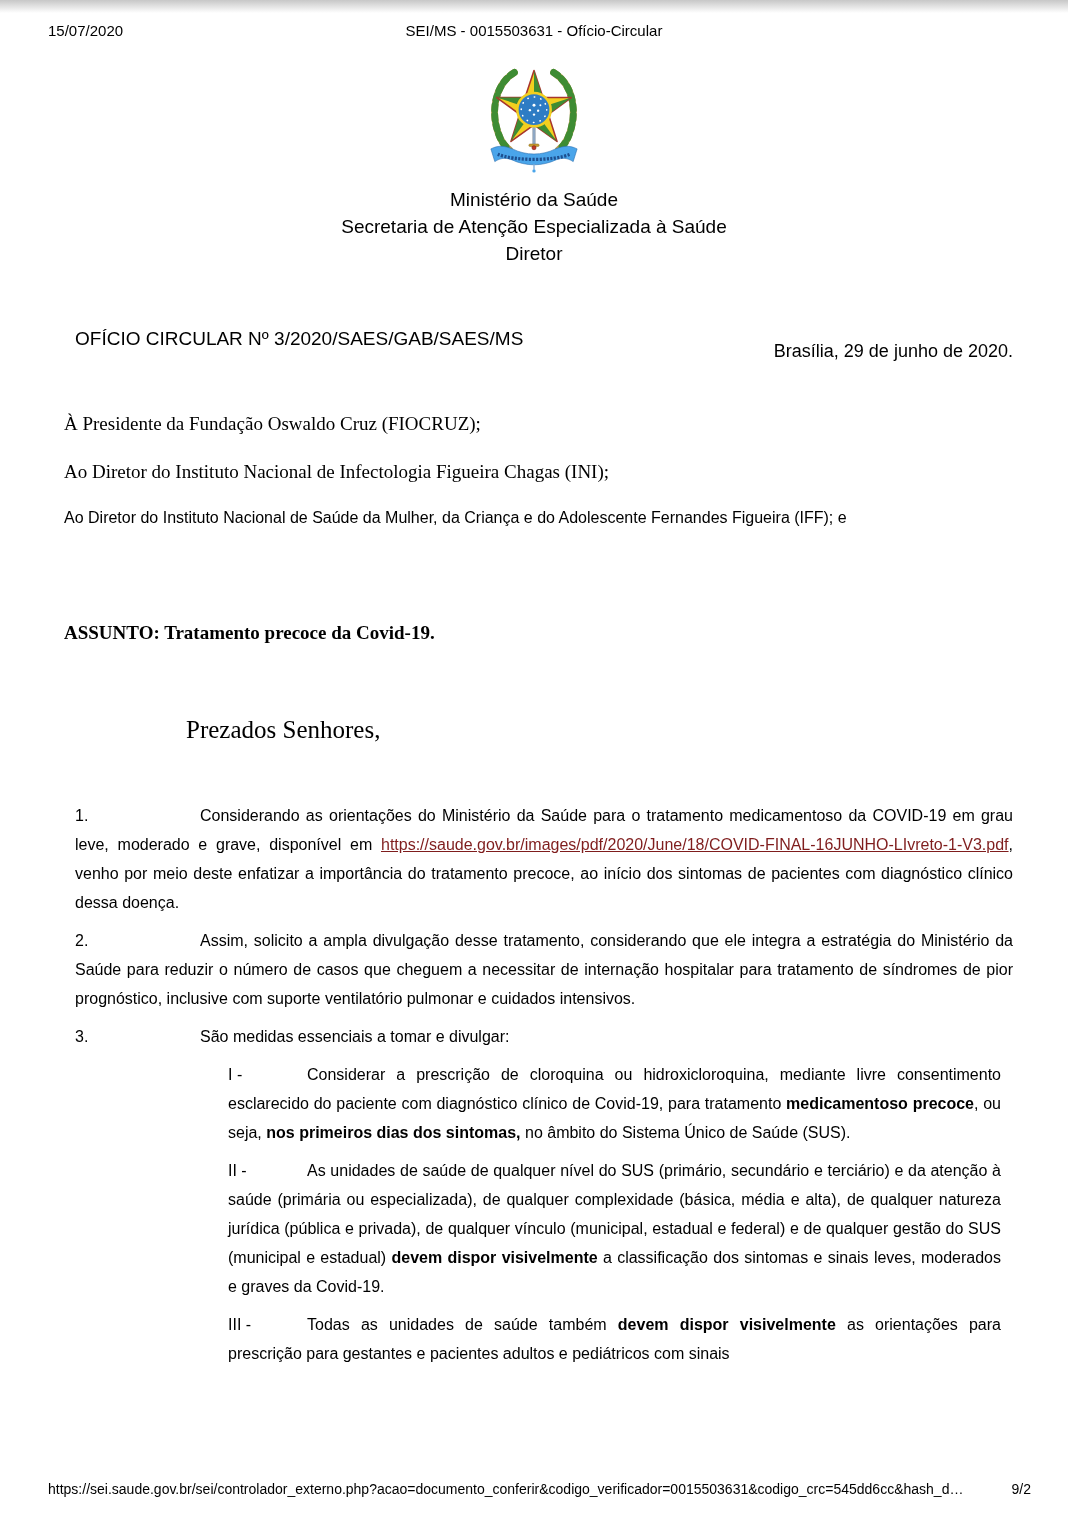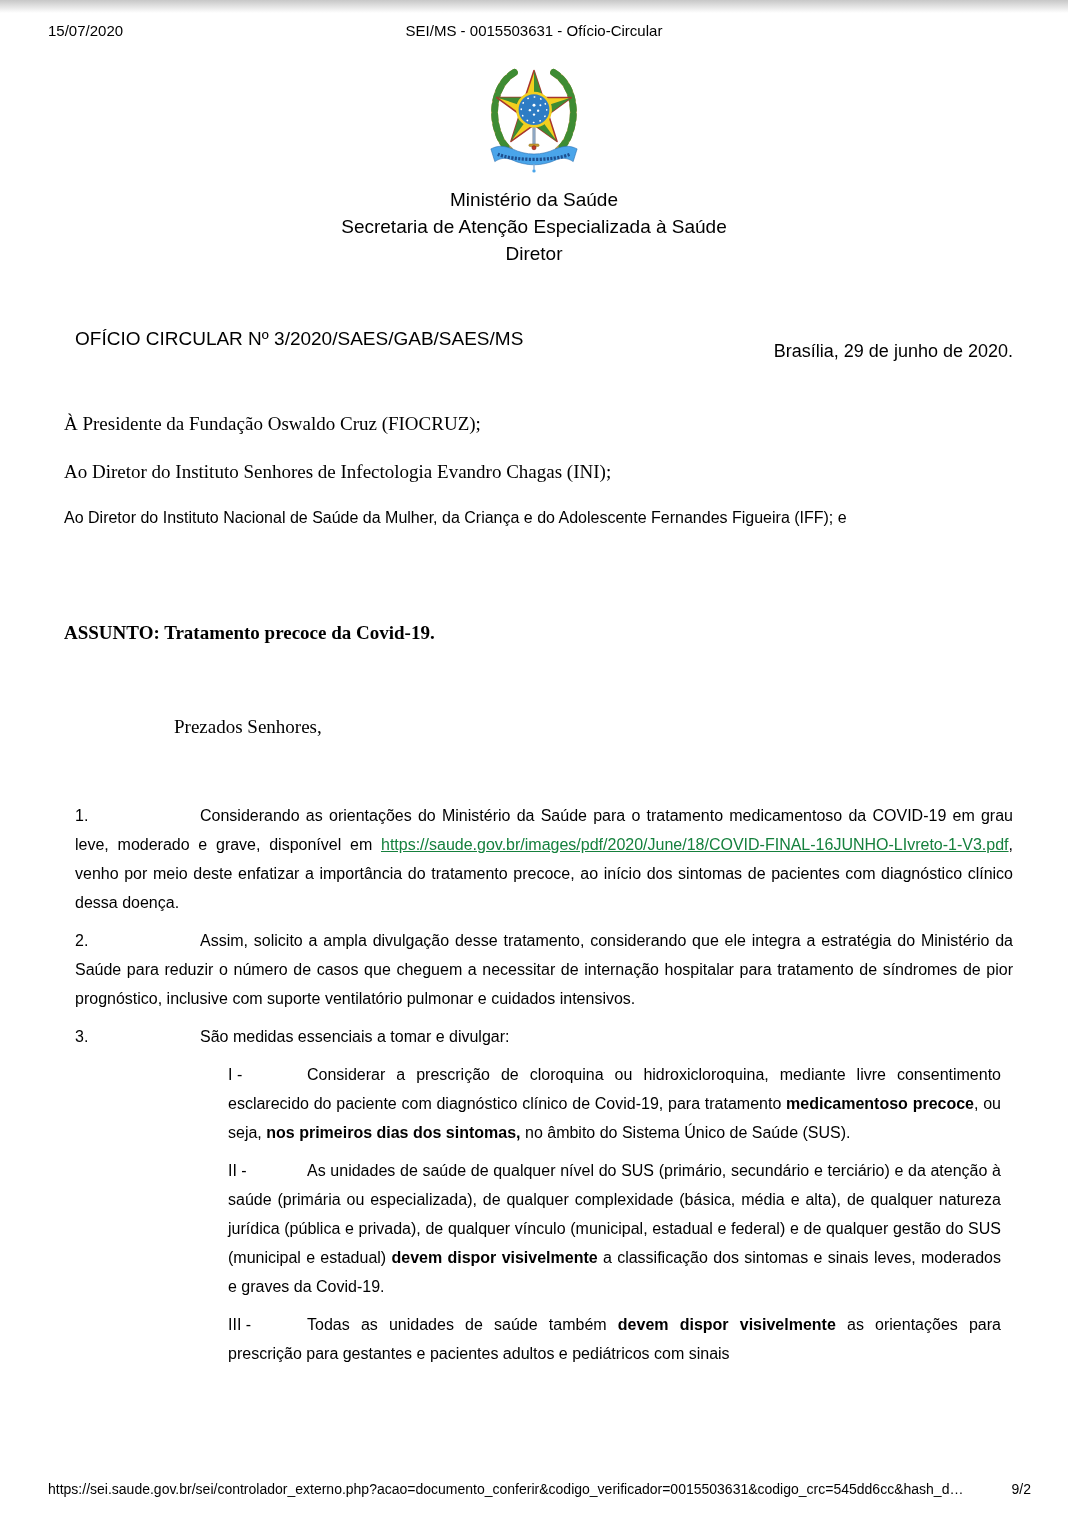--- a/index.html
+++ b/index.html
@@ -13,30 +13,30 @@
   .ph-title{position:absolute;top:22px;left:0;width:100%;text-align:center;font-size:15px;}
   .emblem{position:absolute;top:62px;left:50%;transform:translateX(-50%);}
   .letterhead{position:absolute;top:186px;left:0;width:100%;text-align:center;
     font-size:19px;line-height:27px;}
   .ref{position:absolute;top:304px;left:75px;font-size:19px;margin-top:24px;}
   .dateline{position:absolute;top:341px;right:55px;font-size:18px;}
   .recip{position:absolute;left:64px;font-family:"Liberation Serif",serif;font-size:19px;}
   .recip.sans{font-family:"Liberation Sans",sans-serif;font-size:16px;}
   .subject{position:absolute;top:622px;left:64px;font-family:"Liberation Serif",serif;
     font-weight:bold;font-size:19px;}
-  .salutation{position:absolute;top:716px;left:174px;font-family:"Liberation Serif",serif;font-size:19px;}
+  .salutation{position:absolute;top:716px;left:186px;font-family:"Liberation Serif",serif;font-size:25px;}
   .letter-body{position:absolute;top:801px;left:75px;width:938px;
     font-size:16px;line-height:29px;text-align:justify;}
   .para{margin:0 0 9px 0;}
   .pnum{display:inline-block;width:125px;}
   .items{margin-left:153px;}
   .item{margin:0 12px 9px 0;}
   .inum{display:inline-block;width:79px;}
   b{font-weight:700;}
-  a.doclink{color:#15803d;text-decoration:underline;white-space:nowrap;}
+  a.doclink{color:#7f1d1d;text-decoration:underline;white-space:nowrap;}
   .pf-url{position:absolute;top:1481px;left:48px;font-size:14px;}
   .pf-page{position:absolute;top:1481px;right:37px;font-size:14px;}
 </style>
 </head>
 <body>
 
 <div class="page">
 
   <div class="top-fade"></div>
 
@@ -82,21 +82,21 @@
   <div class="letterhead">
     <div>Ministério da Saúde</div>
     <div>Secretaria de Atenção Especializada à Saúde</div>
     <div>Diretor</div>
   </div>
 
   <div class="ref">OFÍCIO CIRCULAR Nº 3/2020/SAES/GAB/SAES/MS</div>
   <div class="dateline">Brasília, 29 de junho de 2020.</div>
 
   <div class="recip" style="top:413px;">À Presidente da Fundação Oswaldo Cruz (FIOCRUZ);</div>
-  <div class="recip" style="top:461px;">Ao Diretor do Instituto Senhores de Infectologia Evandro Chagas (INI);</div>
+  <div class="recip" style="top:461px;">Ao Diretor do Instituto Nacional de Infectologia Figueira Chagas (INI);</div>
   <div class="recip sans" style="top:509px;">Ao Diretor do Instituto Nacional de Saúde da Mulher, da Criança e do Adolescente Fernandes Figueira (IFF); e</div>
 
   <div class="subject">ASSUNTO: Tratamento precoce da Covid-19.</div>
   <div class="salutation">Prezados Senhores,</div>
 
   <div class="letter-body">
 
     <p class="para"><span class="pnum">1.</span><span>Considerando as orientações do Ministério da Saúde para o tratamento medicamentoso da COVID-19 em grau leve, moderado e grave, disponível em </span><a href="#" class="doclink">https://saude.gov.br/images/pdf/2020/June/18/COVID-FINAL-16JUNHO-LIvreto-1-V3.pdf</a><span>, venho por meio deste enfatizar a importância do tratamento precoce, ao início dos sintomas de pacientes com diagnóstico clínico dessa doença.</span></p>
 
     <p class="para"><span class="pnum">2.</span><span>Assim, solicito a ampla divulgação desse tratamento, considerando que ele integra a estratégia do Ministério da Saúde para reduzir o número de casos que cheguem a necessitar de internação hospitalar para tratamento de síndromes de pior prognóstico, inclusive com suporte ventilatório pulmonar e cuidados intensivos.</span></p>

